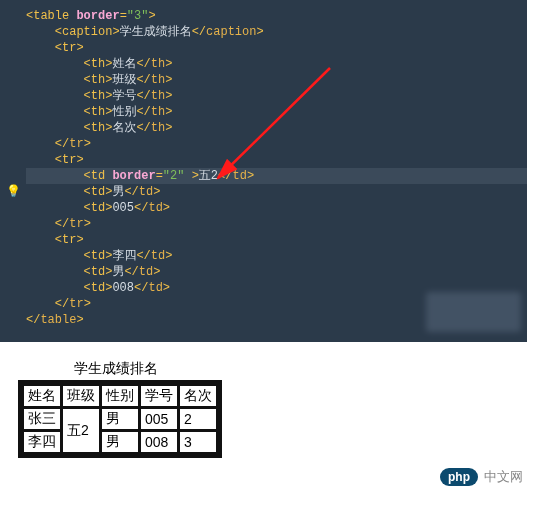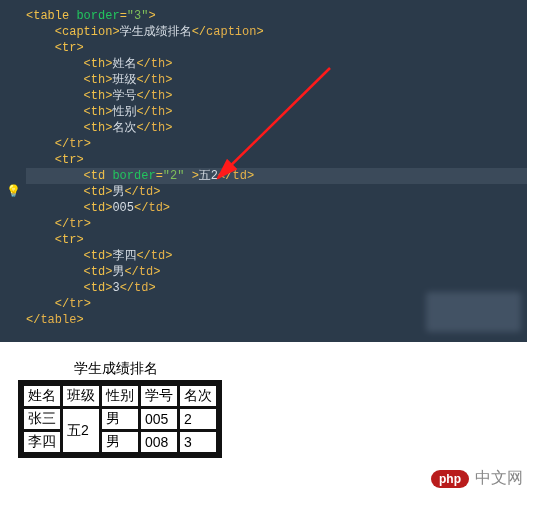--- a/index.html
+++ b/index.html
@@ -40,21 +40,21 @@
   .bulb {
     position: absolute;
     left: 6px;
     width: 12px;
     height: 12px;
     color: #f5c842;
     font-size: 12px;
     line-height: 12px;
   }
   .tag   { color: #f1c04a; }   
-  .attr  { color: #22c55e; }   
+  .attr  { color: #f9a8d4; font-weight: bold; }   
   .val   { color: #7fbf5a; }   
   .punc  { color: #f1c04a; }
   .text  { color: #d6dde4; }   
   .ctag  { color: #e6b24a; }   
 
   .arrow {
     position: absolute;
     pointer-events: none;
   }
   .blur-box {
@@ -98,30 +98,30 @@
 
   
   .wm {
     position: absolute;
     right: 12px;
     display: flex;
     align-items: center;
     gap: 6px;
   }
   .wm-badge {
-    background: #b91c1c;
+    background: #0c4a6e;
     color: #fff;
     font-weight: bold;
     font-size: 12px;
     padding: 2px 8px;
     border-radius: 10px;
   }
   .wm-text {
     color: #888;
-    font-size: 16px;
+    font-size: 13px;
   }
 
   .page-wrap { position: relative; width: 535px; height: 508px; }
 </style>
 </head>
 <body>
 
 <div class="page-wrap">
 
   <div class="editor">
@@ -137,21 +137,21 @@
         <div class="code-line">        <span class="punc">&lt;</span><span class="tag">th</span><span class="punc">&gt;</span><span class="text">名次</span><span class="punc">&lt;/</span><span class="ctag">th</span><span class="punc">&gt;</span></div>
         <div class="code-line">    <span class="punc">&lt;/</span><span class="ctag">tr</span><span class="punc">&gt;</span></div>
         <div class="code-line">    <span class="punc">&lt;</span><span class="tag">tr</span><span class="punc">&gt;</span></div>
         <div class="code-line hl">        <span class="punc">&lt;</span><span class="tag">td</span> <span class="attr">border</span><span class="punc">=</span><span class="val">"2"</span> <span class="punc">&gt;</span><span class="text">五2</span><span class="punc">&lt;/</span><span class="ctag">td</span><span class="punc">&gt;</span></div>
         <div class="code-line">        <span class="punc">&lt;</span><span class="tag">td</span><span class="punc">&gt;</span><span class="text">男</span><span class="punc">&lt;/</span><span class="ctag">td</span><span class="punc">&gt;</span></div>
         <div class="code-line">        <span class="punc">&lt;</span><span class="tag">td</span><span class="punc">&gt;</span><span class="text">005</span><span class="punc">&lt;/</span><span class="ctag">td</span><span class="punc">&gt;</span></div>
         <div class="code-line">    <span class="punc">&lt;/</span><span class="ctag">tr</span><span class="punc">&gt;</span></div>
         <div class="code-line">    <span class="punc">&lt;</span><span class="tag">tr</span><span class="punc">&gt;</span></div>
         <div class="code-line">        <span class="punc">&lt;</span><span class="tag">td</span><span class="punc">&gt;</span><span class="text">李四</span><span class="punc">&lt;/</span><span class="ctag">td</span><span class="punc">&gt;</span></div>
         <div class="code-line">        <span class="punc">&lt;</span><span class="tag">td</span><span class="punc">&gt;</span><span class="text">男</span><span class="punc">&lt;/</span><span class="ctag">td</span><span class="punc">&gt;</span></div>
-        <div class="code-line">        <span class="punc">&lt;</span><span class="tag">td</span><span class="punc">&gt;</span><span class="text">3</span><span class="punc">&lt;/</span><span class="ctag">td</span><span class="punc">&gt;</span></div>
+        <div class="code-line">        <span class="punc">&lt;</span><span class="tag">td</span><span class="punc">&gt;</span><span class="text">008</span><span class="punc">&lt;/</span><span class="ctag">td</span><span class="punc">&gt;</span></div>
         <div class="code-line">    <span class="punc">&lt;/</span><span class="ctag">tr</span><span class="punc">&gt;</span></div>
         <div class="code-line"><span class="punc">&lt;/</span><span class="ctag">table</span><span class="punc">&gt;</span></div>
       </div>
 
     <svg class="arrow" style="left:210px; top:60px;" width="130" height="130">
       <defs>
         <marker id="ah" markerWidth="10" markerHeight="10" refX="8" refY="3" orient="auto">
           <path d="M0,0 L9,3 L0,6 Z" fill="#ff1a1a"></path>
         </marker>
       </defs>

